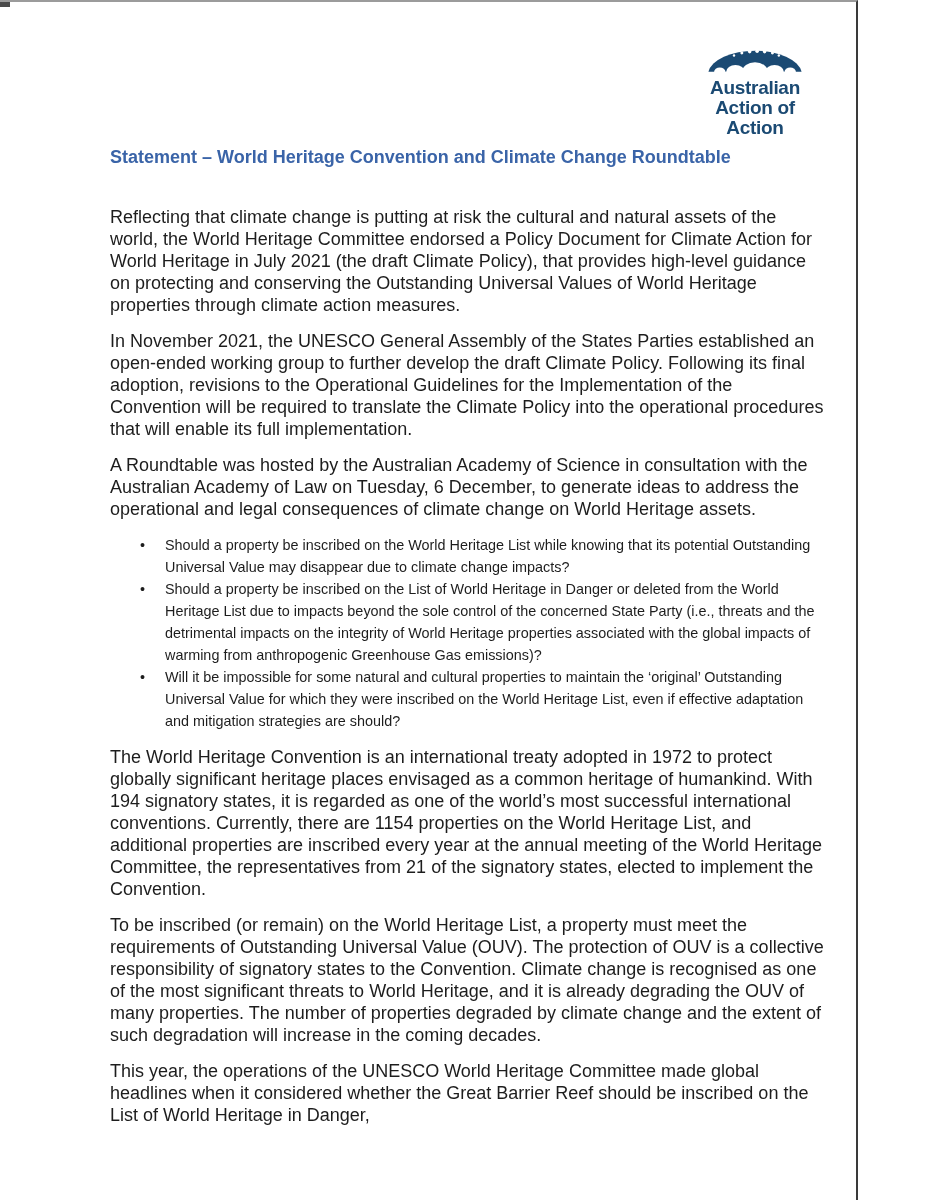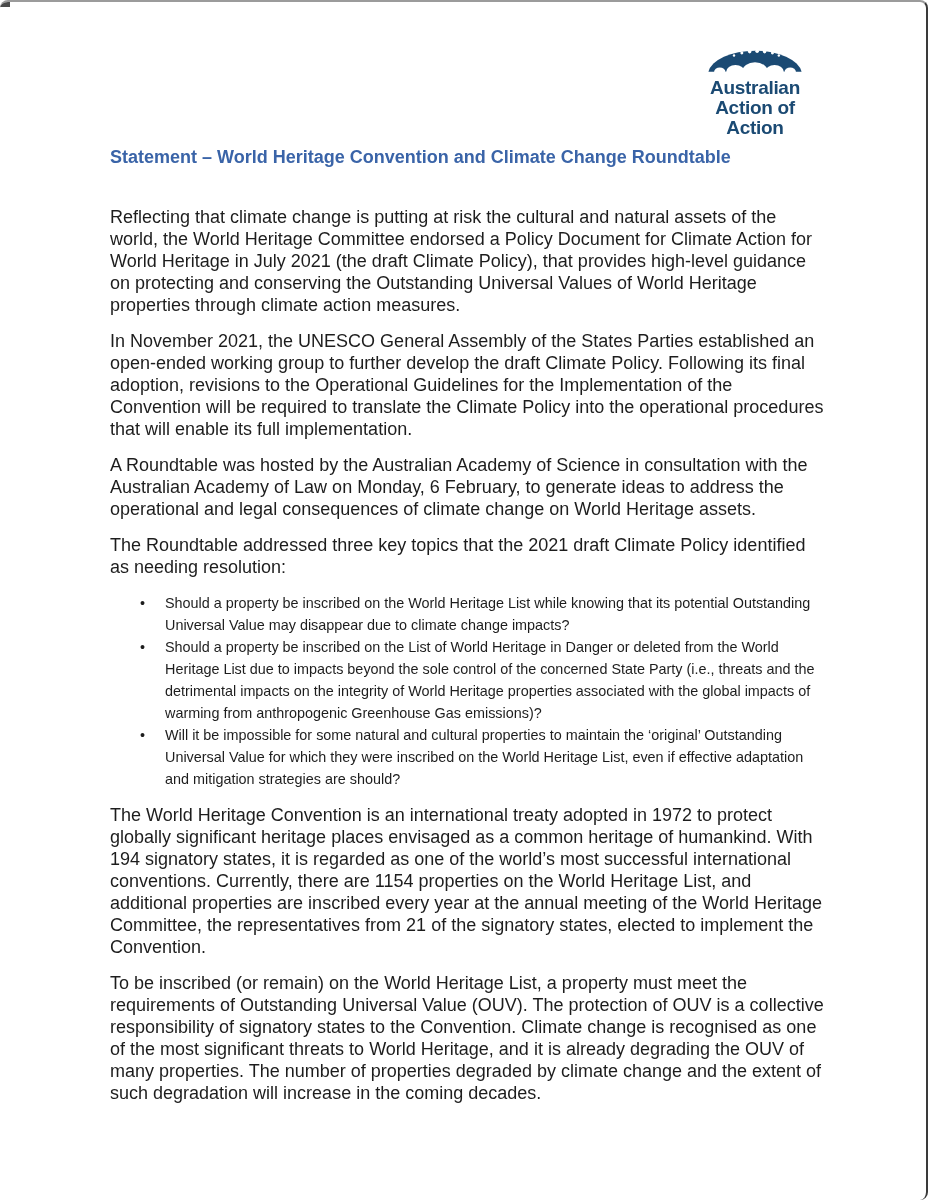--- a/index.html
+++ b/index.html
@@ -2,30 +2,29 @@
 <html style="--navy: #1b4a73; --accent: #3a64a8;"><head>
 <meta charset="utf-8">
 <style>
   html, body {
     margin: 0;
     padding: 0;
     background: #ffffff;
   }
   .page {
     position: relative;
-    width: 928px;
+    width: 858px;
     height: 1200px;
     background: #ffffff;
     border-top: 2px solid #9b9b9b;
     border-right: 2px solid #3a3a3a;
     box-sizing: border-box;
     overflow: hidden;
     font-family: "Liberation Sans", sans-serif;
     color: #1d1d1d;
-    border-radius: 8px;
   }
   .corner-mark {
     position: absolute;
     left: 0;
     top: 0;
     width: 10px;
     height: 5px;
     background: #4a4a4a;
   }
   
@@ -110,34 +109,34 @@
     <div class="logo-text">Australian</div>
     <div class="logo-text">Action of</div>
     <div class="logo-text">Action</div>
   </div>
 
   <div class="content">
     <h1 class="doc-title">Statement – World Heritage Convention and Climate Change Roundtable</h1>
 
     <p class="para">Reflecting that climate change is putting at risk the cultural and natural assets of the world, the World Heritage Committee endorsed a Policy Document for Climate Action for World Heritage in July 2021 (the draft Climate Policy), that provides high-level guidance on protecting and conserving the Outstanding Universal Values of World Heritage properties through climate action measures.</p>
     <p class="para">In November 2021, the UNESCO General Assembly of the States Parties established an open-ended working group to further develop the draft Climate Policy. Following its final adoption, revisions to the Operational Guidelines for the Implementation of the Convention will be required to translate the Climate Policy into the operational procedures that will enable its full implementation.</p>
-    <p class="para">A Roundtable was hosted by the Australian Academy of Science in consultation with the Australian Academy of Law on Monday, 6 February, to generate ideas to address the operational and legal consequences of climate change on World Heritage assets.</p>
-    <p class="para">The Roundtable addressed three key topics that the 2021 draft Climate Policy identified as needing resolution:</p>
+    <p class="para">A Roundtable was hosted by the Australian Academy of Science in consultation with the Australian Academy of Law on Tuesday, 6 December, to generate ideas to address the operational and legal consequences of climate change on World Heritage assets.</p>
 
     <ul class="bullets">
       <li>
         <span class="marker">•</span>
         <span>Should a property be inscribed on the World Heritage List while knowing that its potential Outstanding Universal Value may disappear due to climate change impacts?</span>
       </li>
       <li>
         <span class="marker">•</span>
         <span>Should a property be inscribed on the List of World Heritage in Danger or deleted from the World Heritage List due to impacts beyond the sole control of the concerned State Party (i.e., threats and the detrimental impacts on the integrity of World Heritage properties associated with the global impacts of warming from anthropogenic Greenhouse Gas emissions)?</span>
       </li>
       <li>
         <span class="marker">•</span>
         <span>Will it be impossible for some natural and cultural properties to maintain the ‘original’ Outstanding Universal Value for which they were inscribed on the World Heritage List, even if effective adaptation and mitigation strategies are should?</span>
       </li>
     </ul>
 
     <p class="para">The World Heritage Convention is an international treaty adopted in 1972 to protect globally significant heritage places envisaged as a common heritage of humankind. With 194 signatory states, it is regarded as one of the world’s most successful international conventions. Currently, there are 1154 properties on the World Heritage List, and additional properties are inscribed every year at the annual meeting of the World Heritage Committee, the representatives from 21 of the signatory states, elected to implement the Convention.</p>
     <p class="para">To be inscribed (or remain) on the World Heritage List, a property must meet the requirements of Outstanding Universal Value (OUV). The protection of OUV is a collective responsibility of signatory states to the Convention. Climate change is recognised as one of the most significant threats to World Heritage, and it is already degrading the OUV of many properties. The number of properties degraded by climate change and the extent of such degradation will increase in the coming decades.</p>
+    <p class="para">This year, the operations of the UNESCO World Heritage Committee made global headlines when it considered whether the Great Barrier Reef should be inscribed on the List of World Heritage in Danger,</p>
   </div>
 </div>
 
 </body></html>

